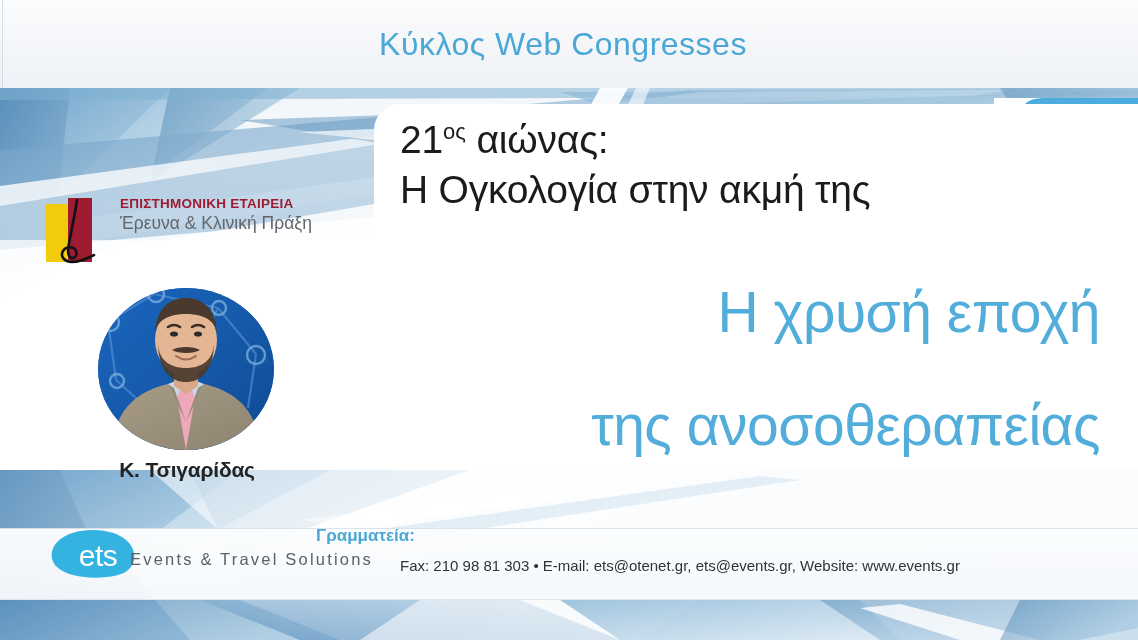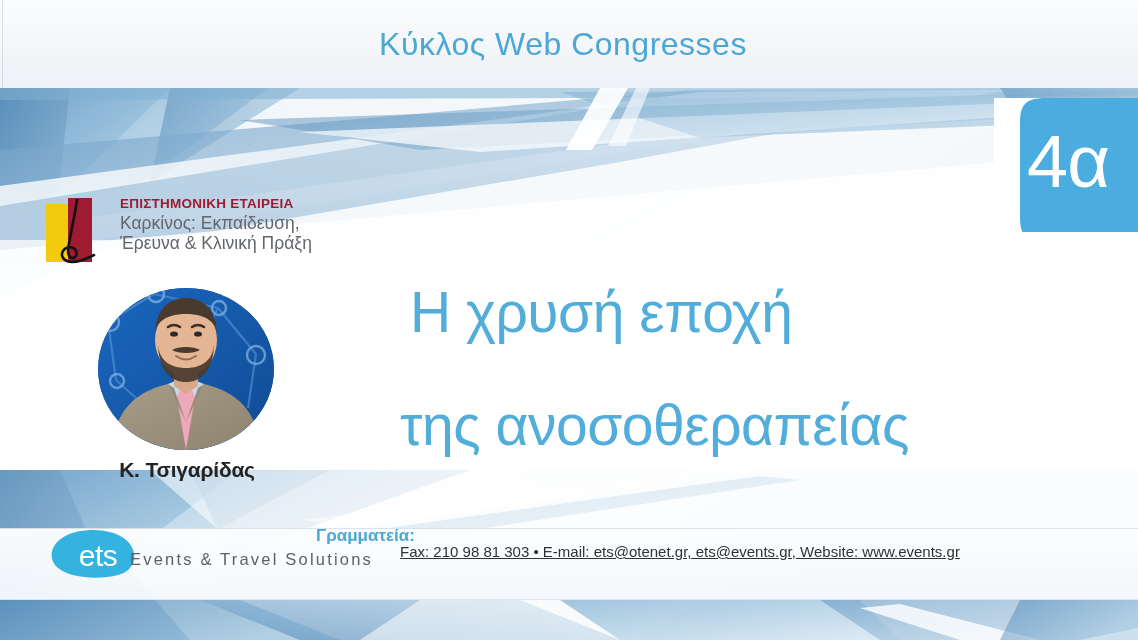--- a/index.html
+++ b/index.html
@@ -107,21 +107,21 @@
     box-shadow:0 0 0 2px rgba(255,255,255,.9);
   }
   .avatar svg { position:absolute; left:0; top:0; }
   .speaker-name {
     margin-top:8px; text-align:center;
     font-size:21px; font-weight:700; color:#232323; letter-spacing:-.2px;
     white-space:nowrap;
   }
 
   
-  .headline { position:absolute; left:400px; top:284px; width:700px; z-index:14; }
+  .headline { position:absolute; left:400px; top:284px; width:700px; z-index:14;text-align:right; }
   .headline-line {
     font-size:57px; font-weight:400; color:#52ADDB; line-height:1;
     letter-spacing:-.5px; white-space:nowrap;
   }
   .headline-line.hl1 { margin-left:10px; }
   .headline-line.hl2 { margin-top:56px; margin-left:0px; }
 
   
   .footer-band {
     position:absolute; left:0; top:528px; width:1138px; height:72px;
@@ -141,21 +141,21 @@
     position:absolute; left:268px; top:-2px;
     font-size:17px; font-weight:700; color:#4BA8D6; white-space:nowrap;
   }
   .footer-contact {
     position:absolute; left:400px; top:538px; width:700px; z-index:14;
   }
   .contact-line {
     font-size:15px; font-weight:400; color:#2f3337; line-height:1.55;
     white-space:nowrap;
   }
-  .contact-line.c2 { margin-top:2px;text-decoration:underline; }
+  .contact-line.c2 { margin-top:16px; }
 </style>
 </head>
 <body>
 
 <div id="slide">
 
   <svg class="bg-svg" viewBox="0 0 1138 640" preserveAspectRatio="none">
     <defs>
       <linearGradient id="gBase" x1="0" y1="0" x2="1" y2="1">
         <stop offset="0%" stop-color="#eef4f9"></stop>
@@ -229,41 +229,46 @@
     <polygon points="330,536 760,476 800,480 380,544" fill="url(#gBlue3)" opacity=".30"></polygon>
 
     <rect x="0" y="0" width="1138" height="90" fill="url(#gSoftTop)" opacity=".9"></rect>
   </svg>
 
   <div class="header-band">
     <div class="hairline-l"></div>
     <div class="header-title">Κύκλος Web Congresses</div>
   </div>
 
+  <div class="title-card">
+    <div class="title-line l1">
+      <span>21</span><span class="sup-ord">ος</span><span> αιώνας:</span>
+    </div>
+    <div class="title-line l2">Η Ογκολογία στην ακμή της</div>
+  </div>
 
   <div class="badge">
     <div class="badge-inner">
       <span class="badge-text">4α</span>
     </div>
   </div>
   <svg class="badge-notch" viewBox="0 0 52 144">
     <path d="M0,0 H52 C30,0 26,8 26,26 V118 C26,136 30,144 52,144 H0 Z" fill="#ffffff"></path>
   </svg>
 
   <div class="society-logo">
     <svg class="logo-mark" viewBox="0 0 56 70">
       <rect x="0" y="6" width="22" height="58" fill="#F2CC0C"></rect>
       <rect x="22" y="0" width="24" height="64" fill="#9E1B32"></rect>
       <path d="M31,2 C29,16 26,30 24,40 C22,50 21,56 24,59 C27,62 32,58 30,53
                C28,48 20,48 17,53 C14,58 18,64 26,64 C34,64 42,60 48,57" fill="none" stroke="#111111" stroke-width="2.6" stroke-linecap="round"></path>
     </svg>
     <div class="logo-text">
       <div class="logo-kicker">ΕΠΙΣΤΗΜΟΝΙΚΗ ΕΤΑΙΡΕΙΑ</div>
       <div class="logo-sub">
-        <div>Καρκίνος: Εκπαίδευση,</div>
         <div>Έρευνα &amp; Κλινική Πράξη</div>
       </div>
     </div>
   </div>
 
   <div class="speaker">
     <div class="avatar">
       <svg width="176" height="162" viewBox="0 0 176 162">
         <defs>
           <linearGradient id="bgNet" x1="0" y1="0" x2="1" y2="1">

